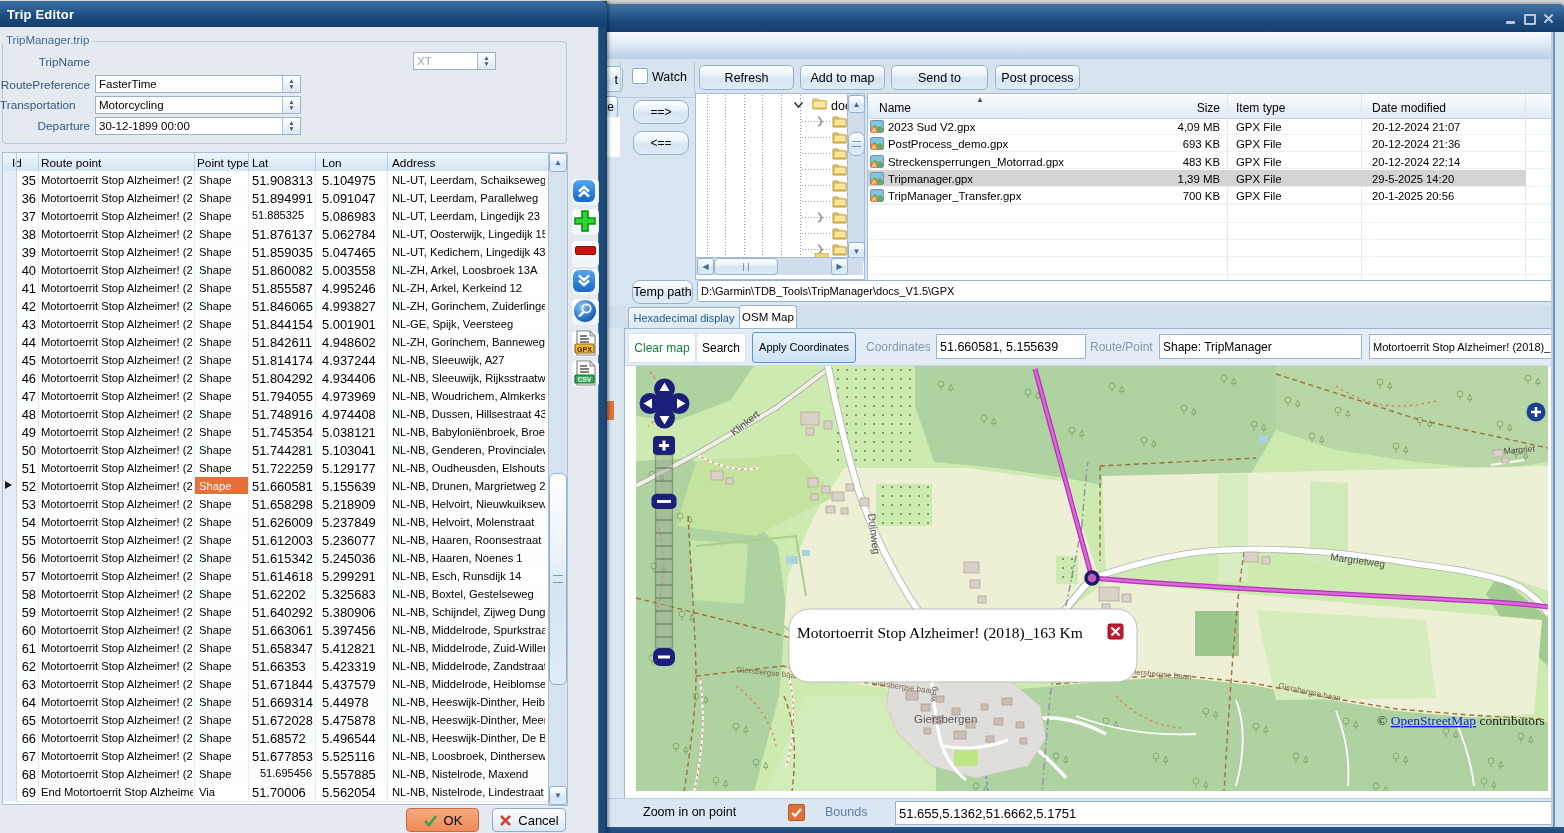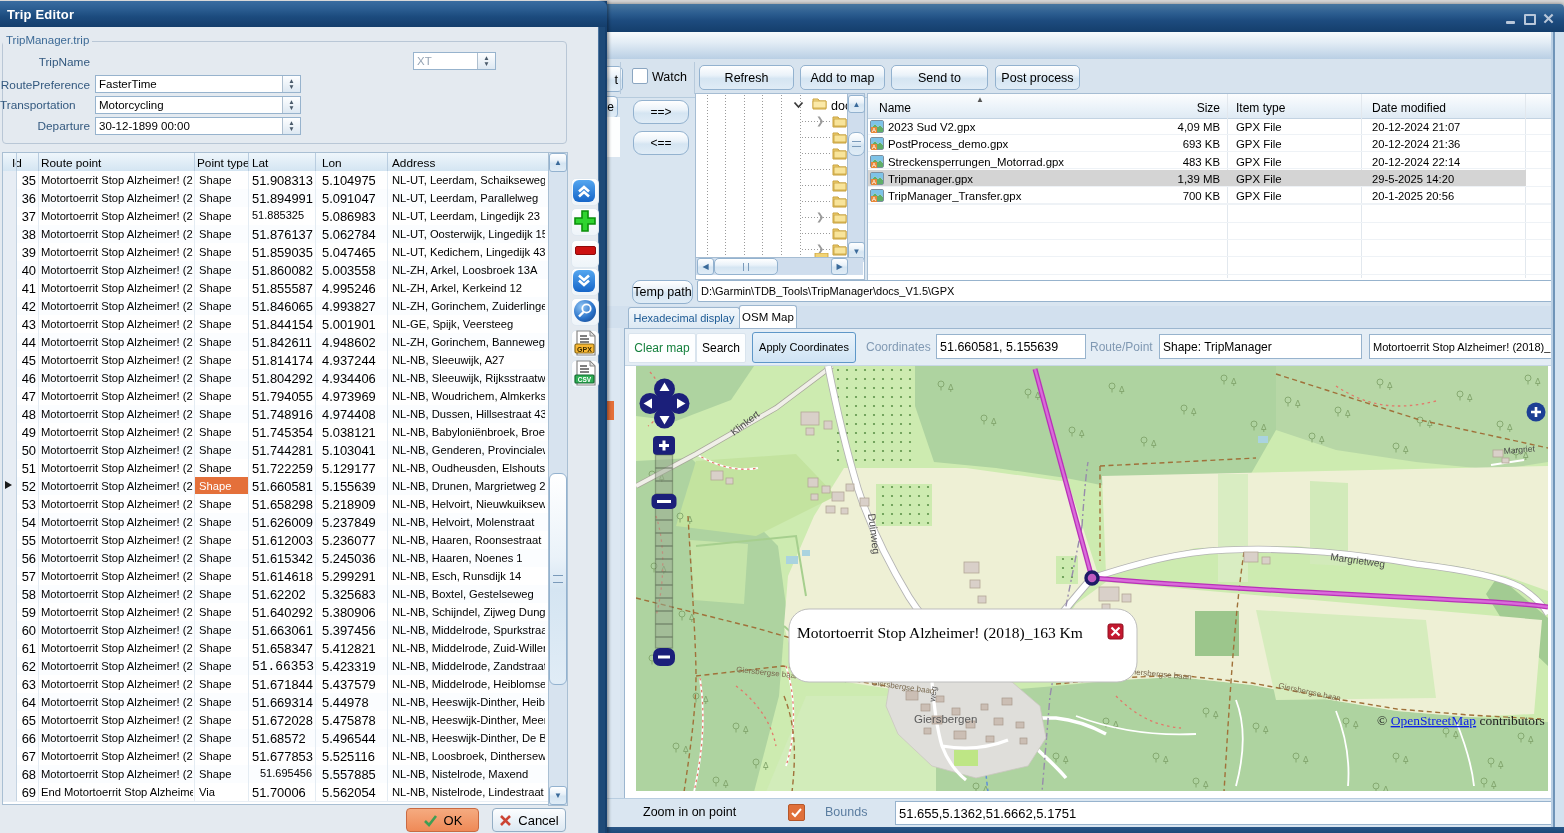--- a/index.html
+++ b/index.html
@@ -861,21 +861,21 @@
     <div class="blk" style="left:20px;top:641px;width:16px;text-align:right;font-size:12.9px;">61</div>
     <div class="blk" style="left:41px;top:642px;width:152px;overflow:hidden;font-size:11.2px;">Motortoerrit Stop Alzheimer! (20</div>
     <div class="blk" style="left:199px;top:642px;font-size:11.2px;">Shape</div>
     <div class="blk" style="left:252px;top:641px;font-size:12.9px;">51.658347</div>
     <div class="blk" style="left:322px;top:641px;font-size:12.9px;">5.412821</div>
     <div class="blk" style="left:392px;top:642px;width:153px;overflow:hidden;font-size:11.2px;">NL-NB, Middelrode, Zuid-Willems</div>
     <div class="abs" style="left:3px;top:657px;width:562px;height:18px;background:#fbfdff;border-bottom:1px solid #e9eff5;"></div>
     <div class="blk" style="left:20px;top:659px;width:16px;text-align:right;font-size:12.9px;">62</div>
     <div class="blk" style="left:41px;top:660px;width:152px;overflow:hidden;font-size:11.2px;">Motortoerrit Stop Alzheimer! (20</div>
     <div class="blk" style="left:199px;top:660px;font-size:11.2px;">Shape</div>
-    <div class="blk" style="left:252px;top:659px;font-size:12.9px;font-family:Liberation Mono, monospace;">51.66353</div>
+    <div class="blk" style="left:252px;top:659px;font-size:12.9px;">51.66353</div>
     <div class="blk" style="left:322px;top:659px;font-size:12.9px;">5.423319</div>
     <div class="blk" style="left:392px;top:660px;width:153px;overflow:hidden;font-size:11.2px;">NL-NB, Middelrode, Zandstraat 8</div>
     <div class="abs" style="left:3px;top:675px;width:562px;height:18px;background:#ffffff;border-bottom:1px solid #e9eff5;"></div>
     <div class="blk" style="left:20px;top:677px;width:16px;text-align:right;font-size:12.9px;">63</div>
     <div class="blk" style="left:41px;top:678px;width:152px;overflow:hidden;font-size:11.2px;">Motortoerrit Stop Alzheimer! (20</div>
     <div class="blk" style="left:199px;top:678px;font-size:11.2px;">Shape</div>
     <div class="blk" style="left:252px;top:677px;font-size:12.9px;">51.671844</div>
     <div class="blk" style="left:322px;top:677px;font-size:12.9px;">5.437579</div>
     <div class="blk" style="left:392px;top:678px;width:153px;overflow:hidden;font-size:11.2px;">NL-NB, Middelrode, Heiblomsedijk</div>
     <div class="abs" style="left:3px;top:693px;width:562px;height:18px;background:#fbfdff;border-bottom:1px solid #e9eff5;"></div>

